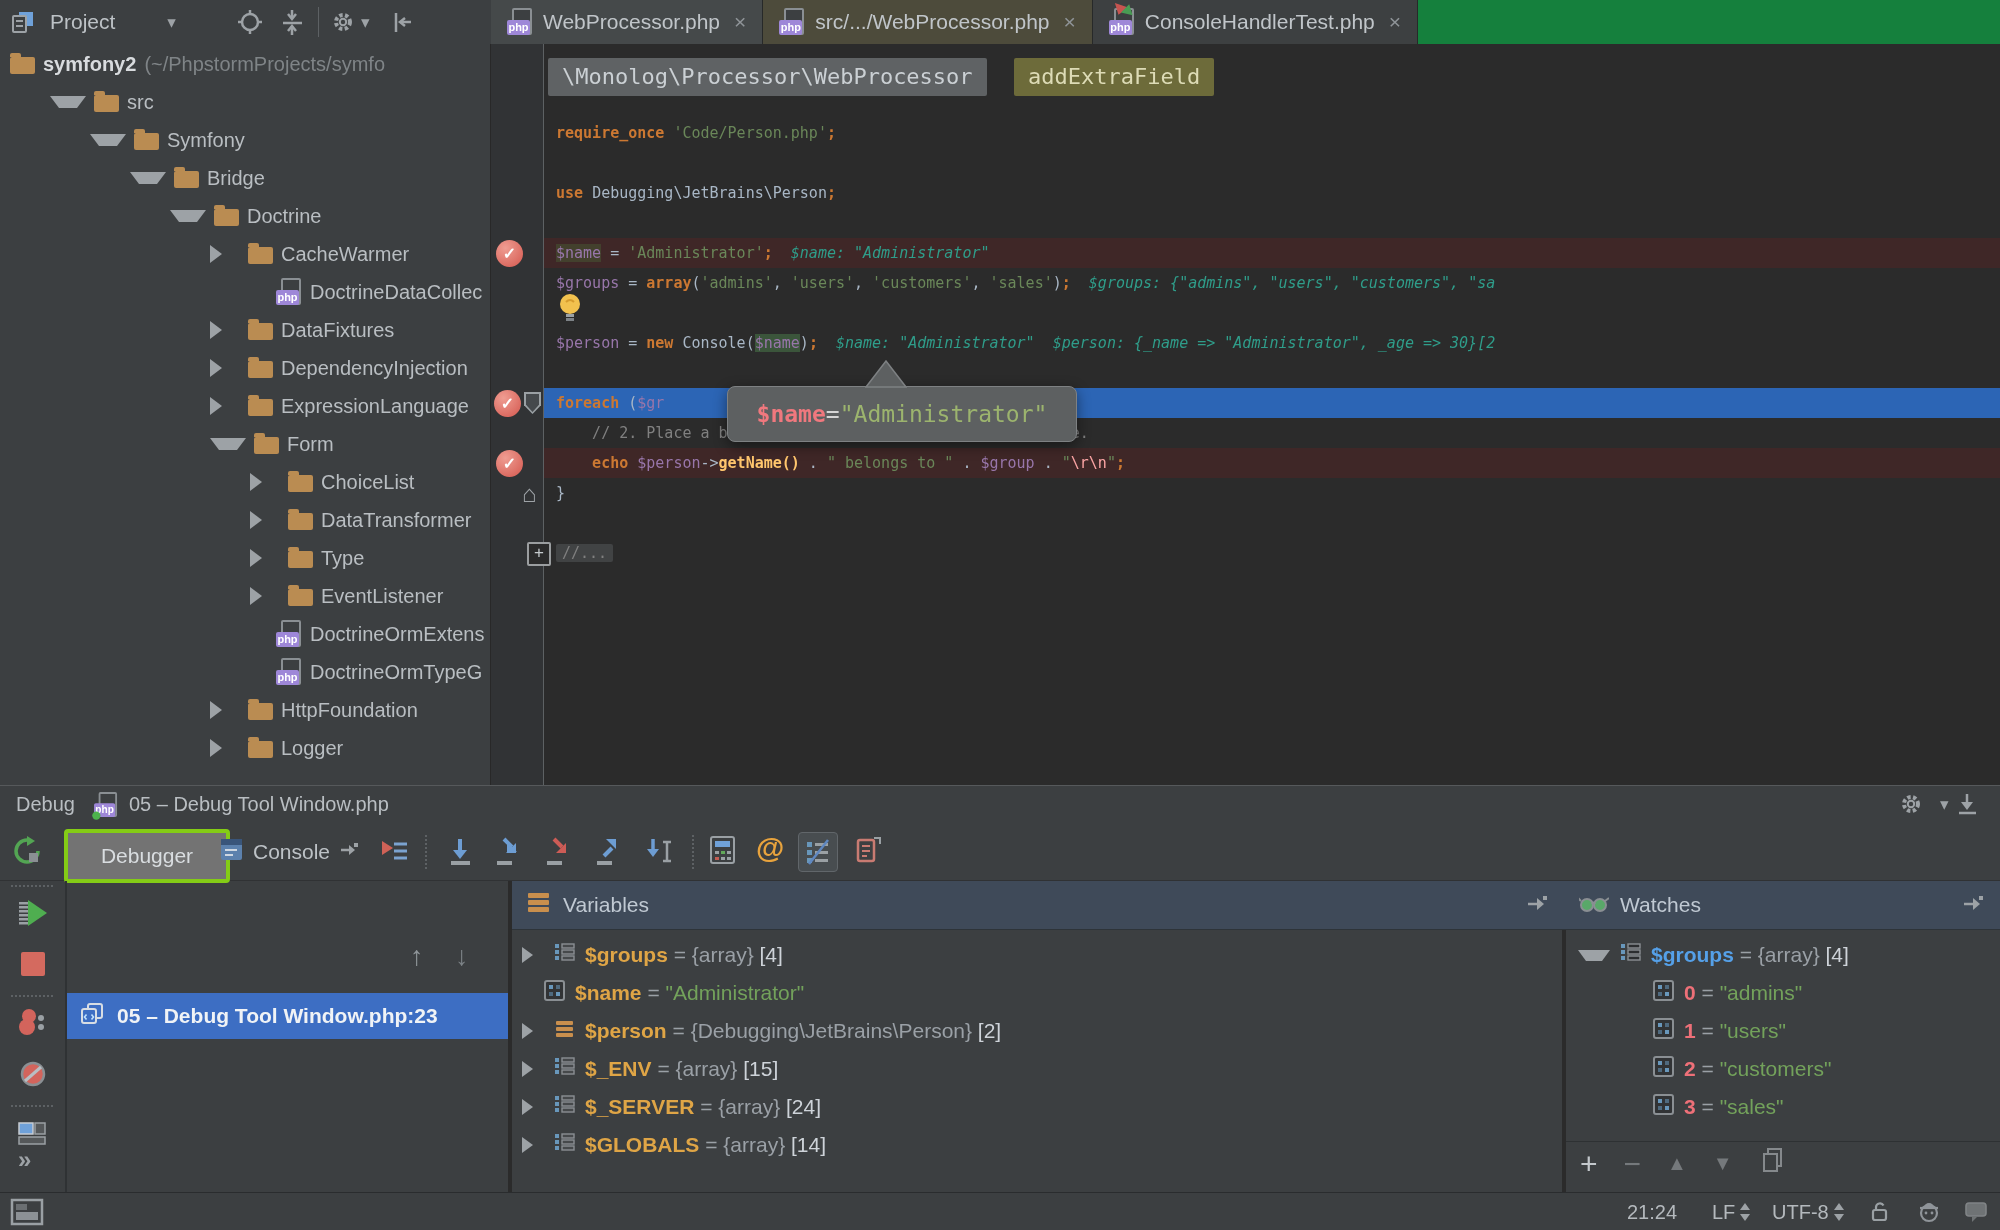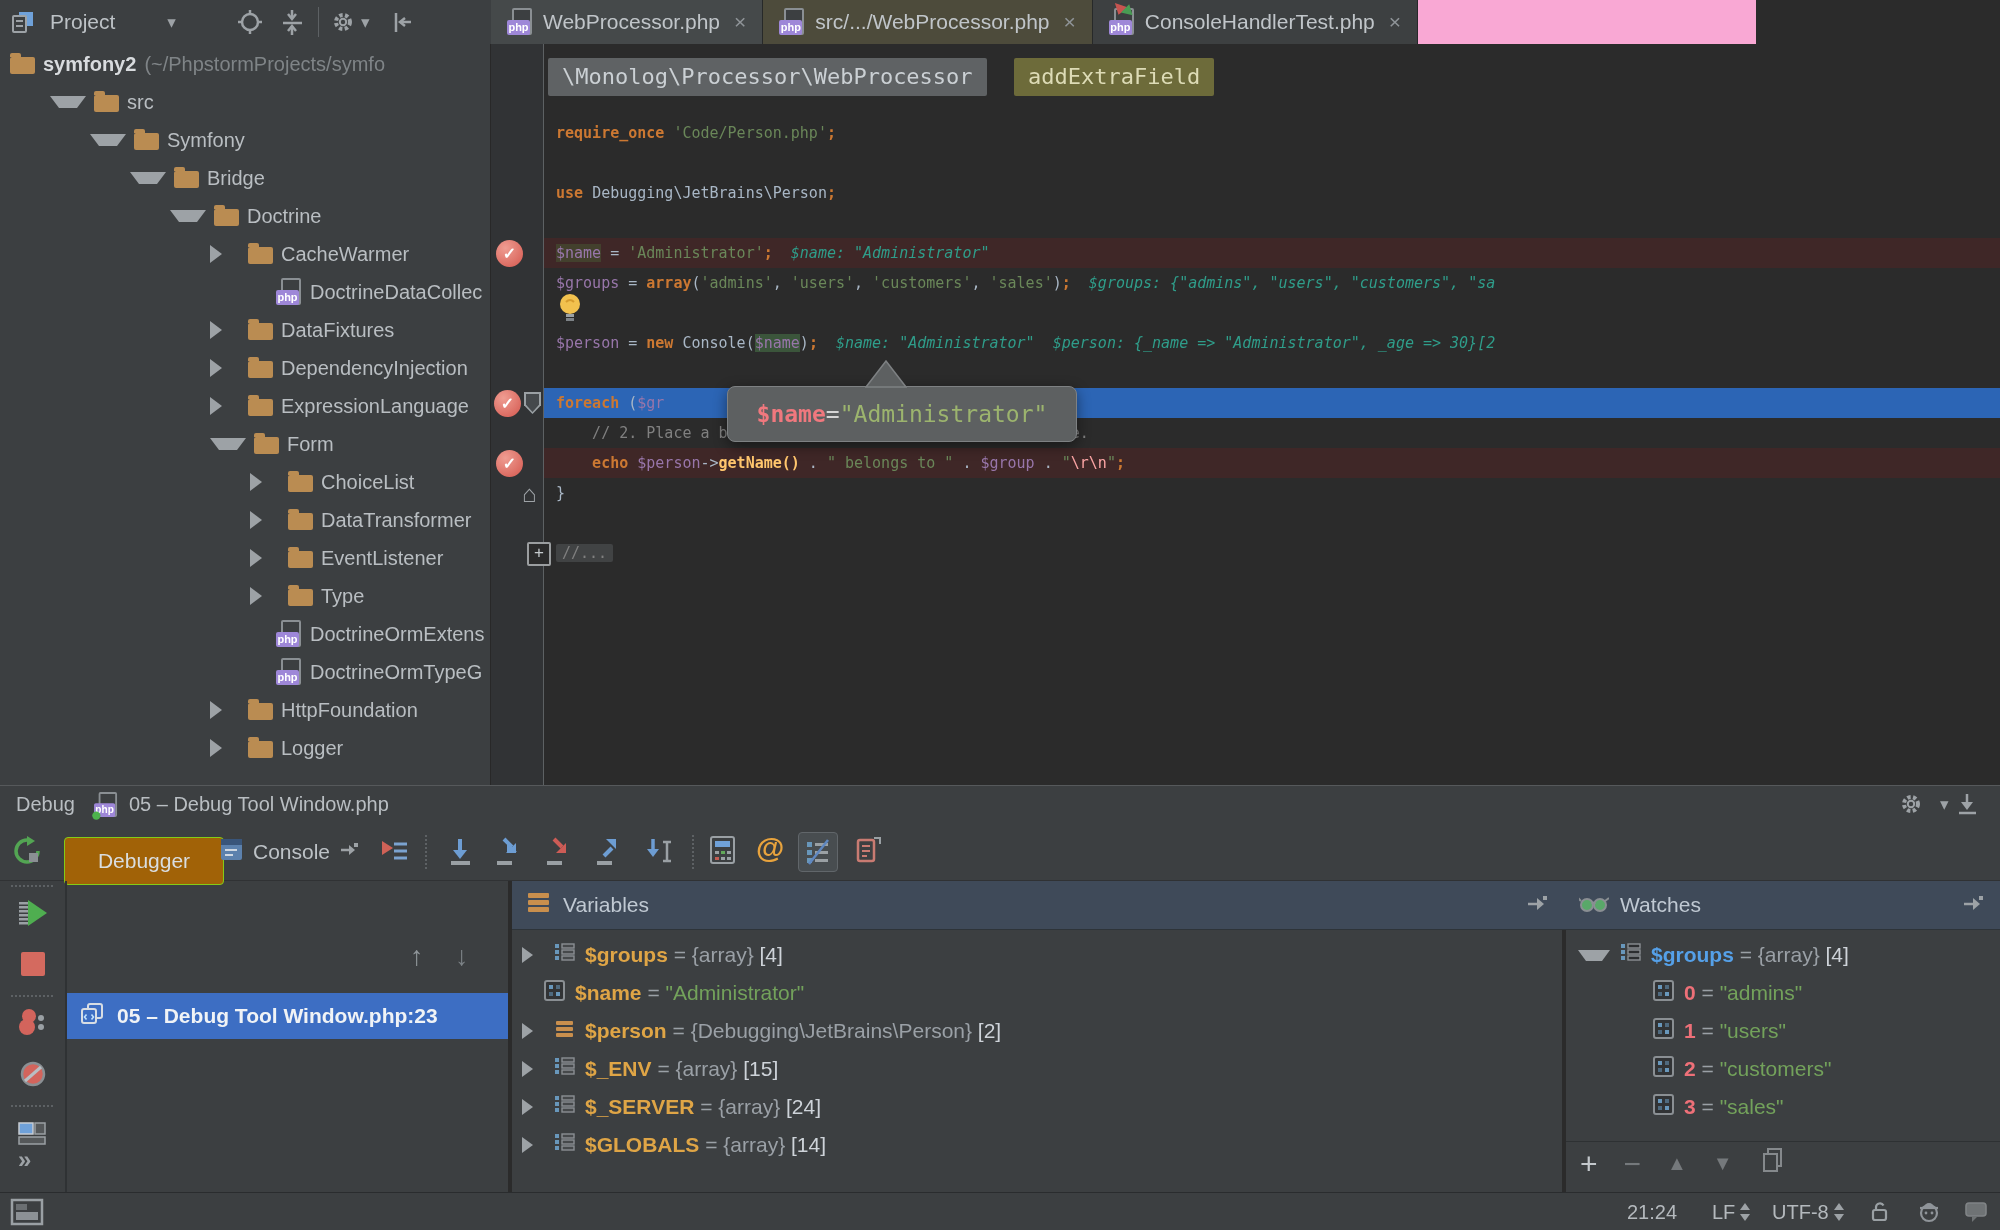--- a/index.html
+++ b/index.html
@@ -1,21 +1,21 @@
 <!DOCTYPE html>
 <html><head>
 <meta charset="utf-8">
 <style>
   html,body{margin:0;padding:0;background:#1e1e1e;font-family:"Liberation Sans",sans-serif;}
   #root{position:relative;width:2000px;height:1230px;background:#2b2b2b;overflow:hidden;
         font-family:"Liberation Sans",sans-serif;color:#b9bec2;}
   .abs{position:absolute;}
 
   
-  .topbar{position:absolute;left:0;top:0;width:1756px;height:44px;background:#f9a8d4;border-bottom:1px solid #282828;}
+  .topbar{position:absolute;left:0;top:0;width:2000px;height:44px;background:#15803d;border-bottom:1px solid #282828;}
   .navleft{position:absolute;left:0;top:0;width:491px;height:44px;background:#3c3f41;display:flex;align-items:center;}
   .proj-label{font-size:21px;color:#bdc2c6;margin-left:10px;}
   .caret{color:#9da2a6;font-size:17px;margin-left:14px;}
   .tbicon{display:flex;align-items:center;justify-content:center;width:34px;height:34px;}
   .tabs{position:absolute;left:491px;top:0;height:44px;display:flex;}
   .tab{display:flex;align-items:center;height:44px;padding:0 16px;gap:10px;border-right:1px solid #272929;font-size:21px;color:#c0c5c9;}
   .tab .x{color:#8f9498;font-size:21px;margin-left:4px;}
   
   .phpfile{position:relative;width:26px;height:28px;flex:0 0 26px;}
   .phpfile .page{position:absolute;top:0;right:1px;width:16px;height:23px;border:2px solid #8a8f93;border-radius:2px;background:#3c3f41;}
@@ -71,21 +71,21 @@
   .tt-name{color:#f0787e;font-weight:bold;}
   .tt-eq{color:#d6d6d6;}
   .tt-val{color:#9cb46e;}
   .tt-arrow{position:absolute;left:374px;top:316px;z-index:7;}
 
   
   .debugwin{position:absolute;left:0;top:785px;width:2000px;height:407px;background:#3c3f41;border-top:1px solid #56595b;}
   .dbg-header{position:absolute;left:0;top:0;width:2000px;height:37px;display:flex;align-items:center;font-size:20px;color:#b9bec2;}
   .dbg-toolbar{position:absolute;left:0;top:37px;width:2000px;height:57px;border-bottom:1px solid #303234;}
   .dtab{position:absolute;top:6px;height:46px;display:flex;align-items:center;justify-content:center;font-size:21px;color:#bdc2c6;gap:9px;padding:0 18px;}
-  .dtab.sel{background:#a16207;border:1px solid #84cc16;border-radius:4px;color:#d9dde0;margin-top:8px;}
+  .dtab.sel{background:#737373;border:4px solid #84cc16;border-radius:4px;color:#d9dde0;}
   .vsep{position:absolute;top:12px;height:34px;border-left:2px dotted #5d6164;}
   .hsep{position:absolute;left:11px;width:42px;border-top:2px dotted #5d6164;}
   .panelhead{position:absolute;height:48px;background:#3f4a59;border-bottom:1px solid #2e3439;display:flex;align-items:center;gap:11px;
              font-size:21px;color:#c0c9d3;padding-left:13px;}
   .phexport{position:absolute;top:12px;}
   .pressed{background:#484d50;border:1px solid #61666a;border-radius:4px;display:flex;align-items:center;justify-content:center;width:38px;height:38px;}
   .framerow{position:absolute;display:flex;align-items:center;gap:12px;background:#3d6ec3;color:#f0f3f6;font-weight:bold;font-size:21px;}
   .drow{display:flex;align-items:center;height:38px;gap:9px;font-size:21px;white-space:nowrap;}
   .dn{color:#dfa546;font-weight:bold;}
   .dwn{color:#55a0e8;font-weight:bold;}
@@ -252,26 +252,26 @@
           <span>ChoiceList</span>
         </div>
       <div class="trow" style="padding-left:250px">
           <span class="tri-r"></span>
           <span class="folder"></span>
           <span>DataTransformer</span>
         </div>
       <div class="trow" style="padding-left:250px">
           <span class="tri-r"></span>
           <span class="folder"></span>
+          <span>Type</span>
+        </div>
+      <div class="trow" style="padding-left:250px">
+          <span class="tri-r"></span>
+          <span class="folder"></span>
           <span>EventListener</span>
-        </div>
-      <div class="trow" style="padding-left:250px">
-          <span class="tri-r"></span>
-          <span class="folder"></span>
-          <span>Type</span>
         </div>
       <div class="trow" style="padding-left:276px">
           <span class="phpfile">
             <span class="page"></span>
             <span class="badge">php</span>
           </span>
           <span>DoctrineOrmExtens</span>
         </div>
       <div class="trow" style="padding-left:276px">
           <span class="phpfile">

